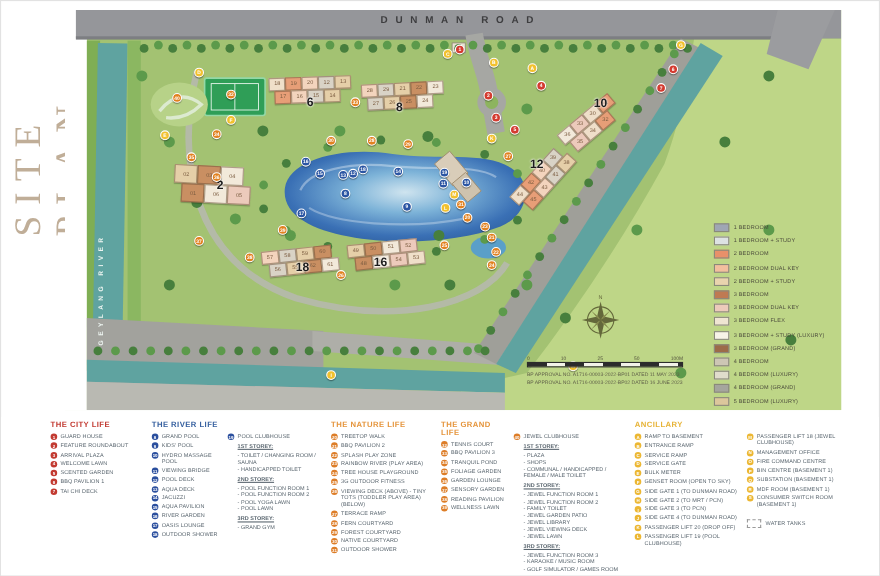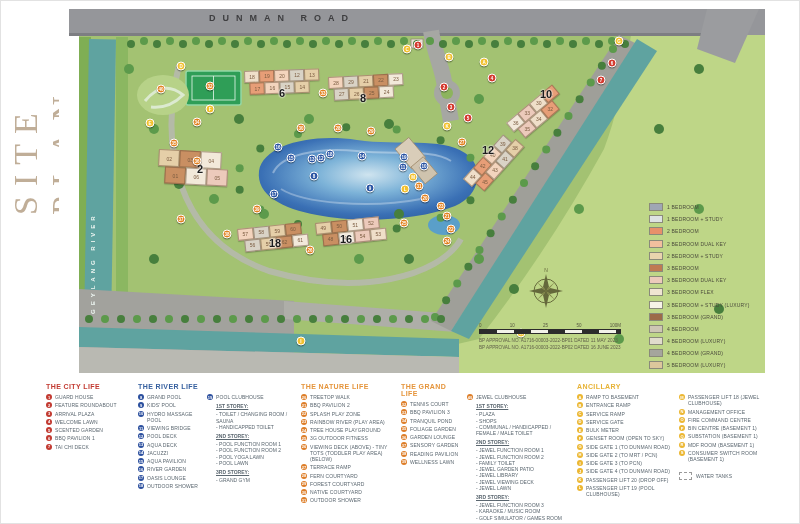--- a/index.html
+++ b/index.html
@@ -9,21 +9,21 @@
   
   .site-title{position:absolute;left:6px;top:14px;height:200px;
     writing-mode:vertical-rl;transform:rotate(180deg);
     font-family:"Liberation Serif",serif;font-size:34px;letter-spacing:10px;
     color:#c0ae98;font-weight:400;}
 
   
   .map{position:absolute;left:58px;top:8px;width:706px;height:364px;overflow:hidden;}
   .map svg{position:absolute;left:0;top:0;}
 
-  .road-label{position:absolute;left:150px;top:4px;width:420px;
+  .road-label{position:absolute;left:150px;top:4px;width:420px;text-align:center;
     font-size:9px;font-weight:bold;letter-spacing:7px;color:#3e3e40;}
 
   .river-label{position:absolute;left:31px;top:105px;height:200px;
     writing-mode:vertical-rl;transform:rotate(180deg);
     font-size:6px;letter-spacing:4px;color:#eef6f2;font-weight:bold;}
 
   .watermark{position:absolute;left:120px;top:236px;width:586px;text-align:center;
     font-size:44px;letter-spacing:12px;color:rgba(255,255,255,0.45);font-weight:bold;}
 
   .tower{position:absolute;transform-origin:0 0;}

